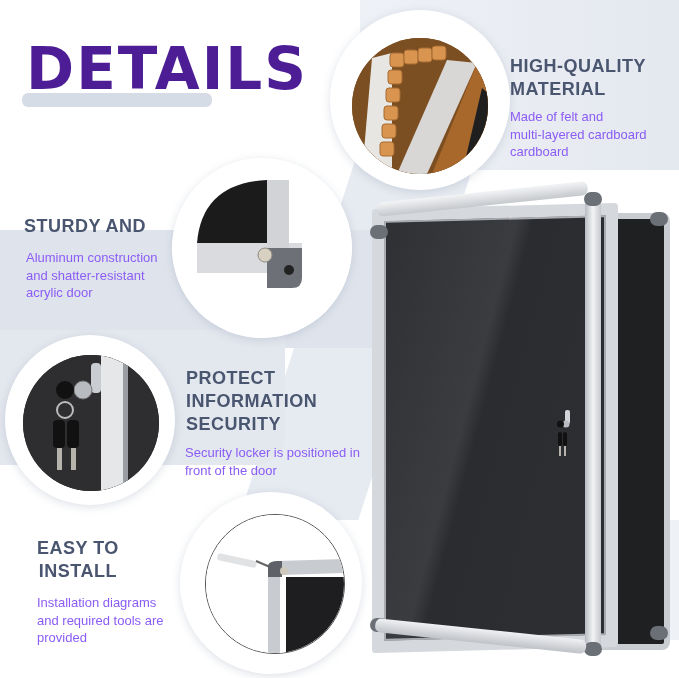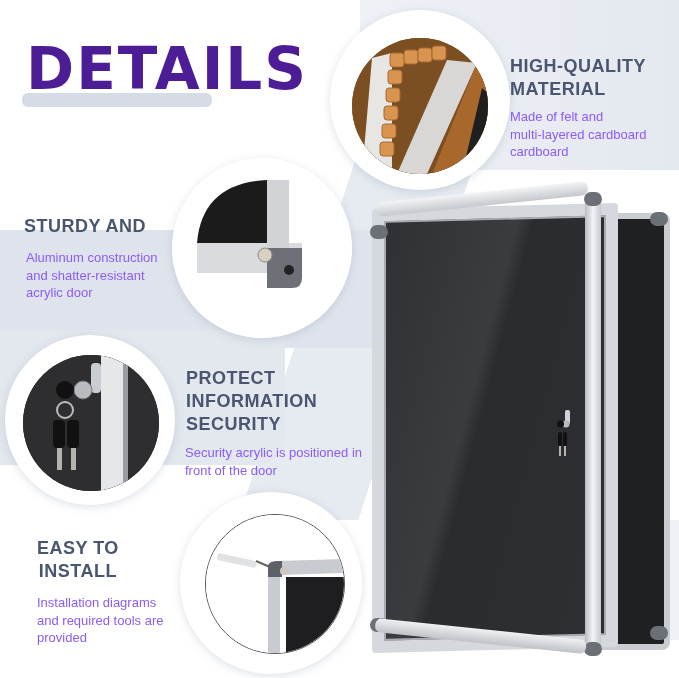--- a/index.html
+++ b/index.html
@@ -109,21 +109,21 @@
       <rect x="48" y="93" width="5" height="22" fill="#b6b3ac"></rect>
     </svg>
   </div>
 </div>
 <div class="heading" style="left:186px;top:367px;">
   <div>PROTECT</div>
   <div>INFORMATION</div>
   <div>SECURITY</div>
 </div>
 <div class="desc" style="left:185px;top:444px;">
-  <div>Security acrylic is positioned in</div>
+  <div>Security locker is positioned in</div>
   <div>front of the door</div>
 </div>
 
 <div class="heading" style="left:37px;top:537px;text-align:center;">
   <div>EASY TO</div>
   <div>INSTALL</div>
 </div>
 <div class="desc" style="left:37px;top:594px;">
   <div>Installation diagrams</div>
   <div>and required tools are</div>

